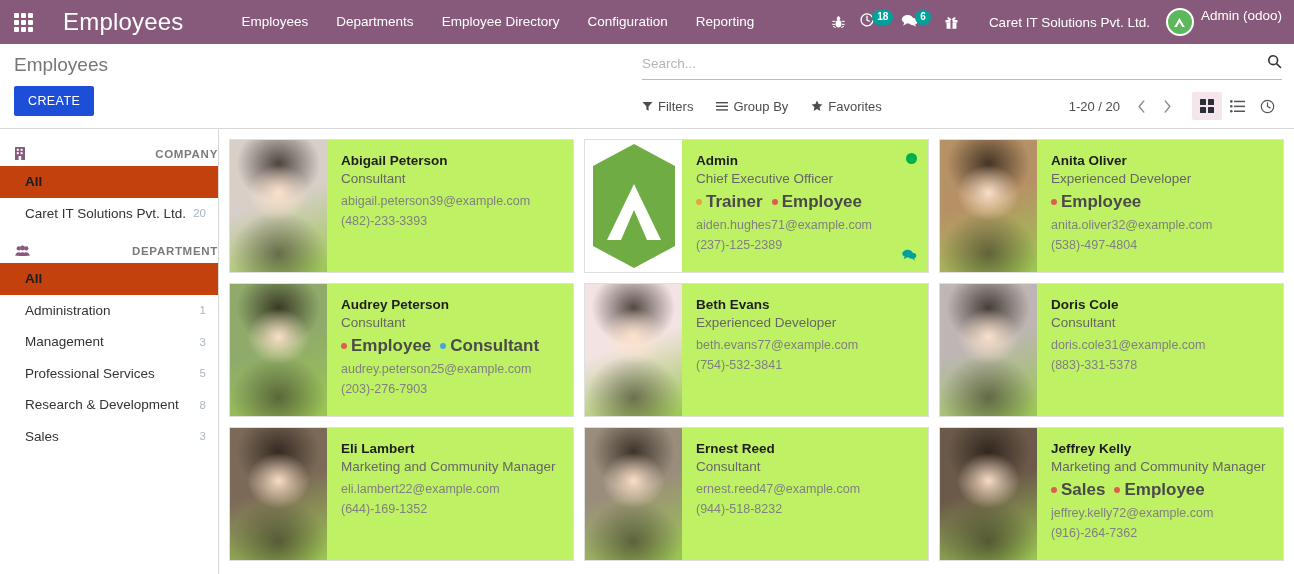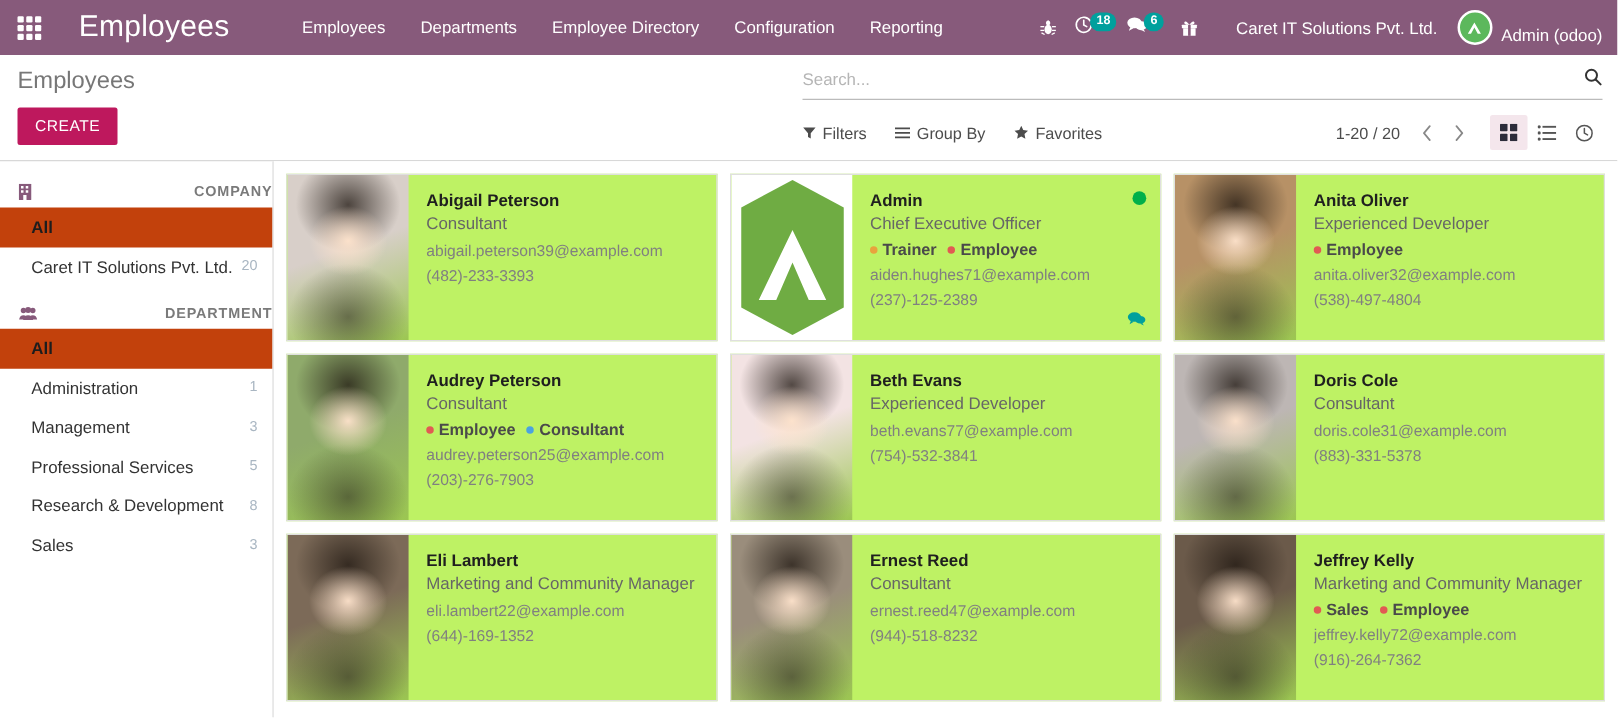--- a/index.html
+++ b/index.html
@@ -75,21 +75,21 @@
     position: relative;
     top: -5px;
   }
   .nav-icon-wrap { display: flex; align-items: center; height: 30px; cursor: pointer; padding: 0 4px; }
   .company-name {
     font-size: 13.5px;
     margin: 0 16px 0 20px;
     white-space: nowrap;
     cursor: pointer;
   }
-  .user-block { display: flex; align-items: flex-end; cursor: pointer; }
+  .user-block { display: flex; align-items: flex-start; cursor: pointer; }
   .avatar-circle {
     width: 28px; height: 28px; border-radius: 50%;
     background: #5cb85c;
     border: 2px solid #ffffff;
     display: flex; align-items: center; justify-content: center;
     margin-right: 7px;
   }
   .username { font-size: 13.5px; white-space: nowrap; }
 
   
@@ -103,21 +103,21 @@
   .cp-left { width: 632px; padding: 11px 0 0 14px; }
   .breadcrumb {
     font-size: 19px;
     color: #777777;
     font-weight: 400;
     line-height: 1;
     margin-bottom: 12px;
   }
   .create-btn {
     display: inline-block;
-    background: #be185d;
+    background: #1d4ed8;
     color: #ffffff;
     font-size: 12.5px;
     font-weight: 400;
     letter-spacing: .4px;
     padding: 8px 14px;
     border: none;
     border-radius: 2px;
     cursor: pointer;
   }
 
@@ -257,21 +257,21 @@
     color: #666666;
     line-height: 1.4;
     margin-bottom: 2px;
     white-space: nowrap;
     overflow: hidden;
     text-overflow: ellipsis;
   }
   .tag-row { display: flex; flex-wrap: wrap; gap: 9px; margin: 3px 0 3px; }
   .tag {
     display: inline-flex; align-items: center; gap: 4px;
-    font-size: 13px; font-weight: 700; color: #4a4a4a;
+    font-size: 17px; font-weight: 700; color: #4a4a4a;
     white-space: nowrap;
   }
   .tag-dot { width: 6px; height: 6px; border-radius: 50%; display: inline-block; }
   .emp-meta {
     font-size: 12.5px;
     color: #808080;
     line-height: 1.62;
     white-space: nowrap;
     overflow: hidden;
     text-overflow: ellipsis;

